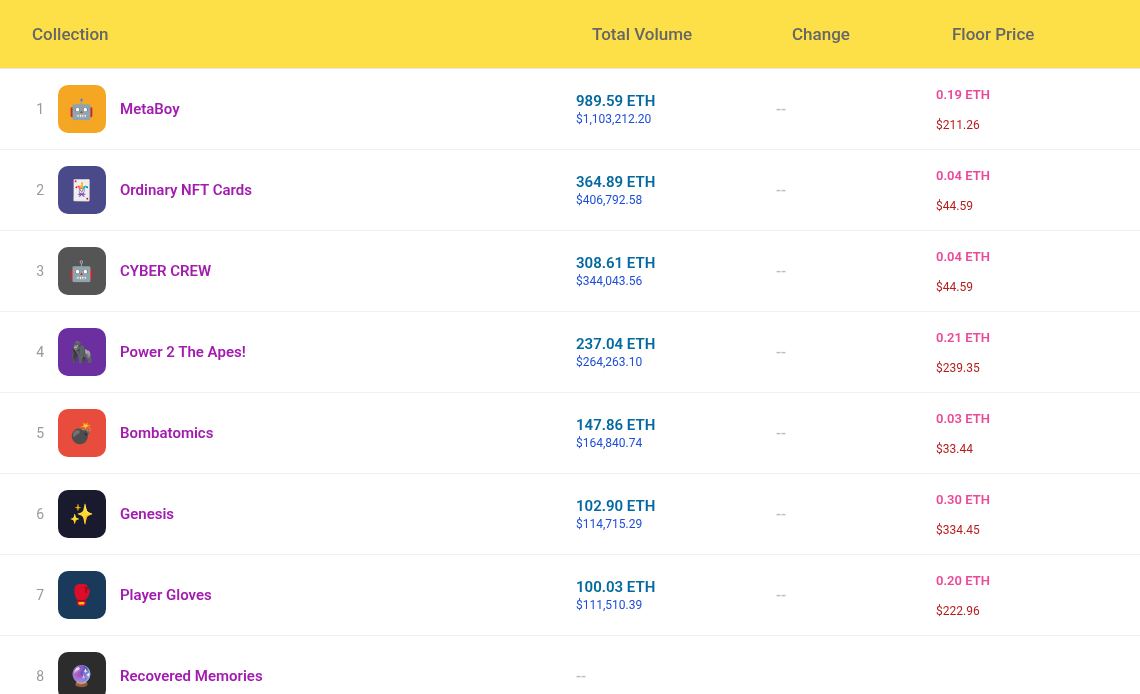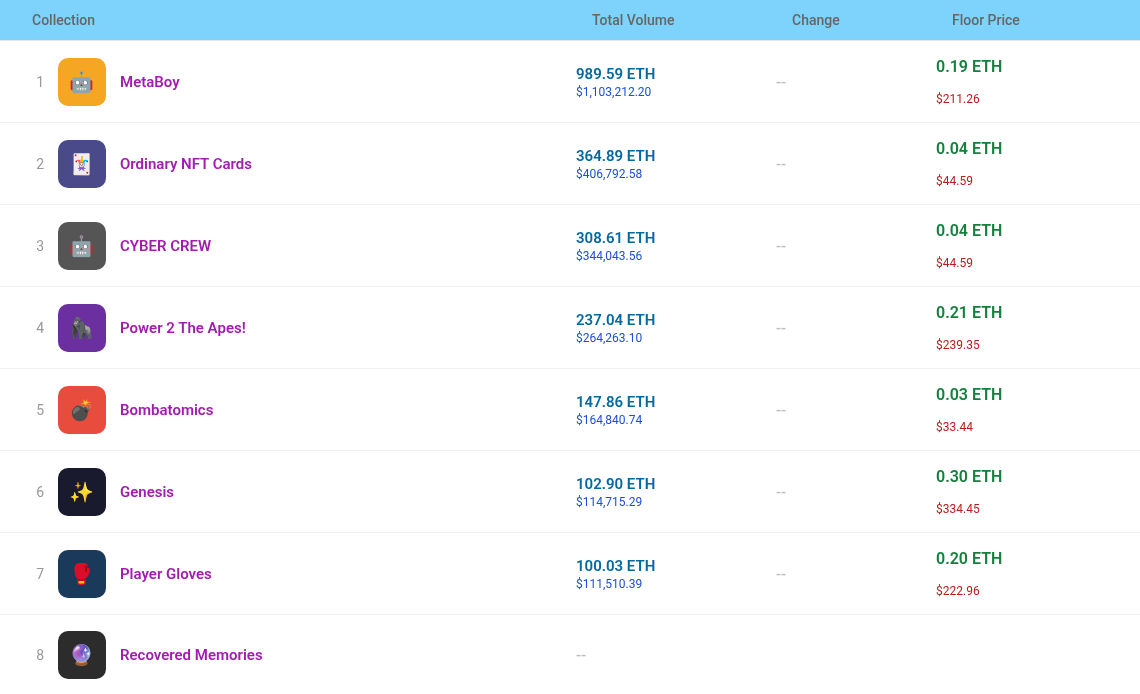--- a/index.html
+++ b/index.html
@@ -10,25 +10,25 @@
       font-size: 14px;
     }
     .table-container {
       width: 1140px;
       min-height: 694px;
       background: #fff;
     }
     .table-header {
       display: grid;
       grid-template-columns: 1fr 200px 160px 180px;
-      padding: 12px 24px;
-      background: #7dd3fc;
+      padding: 24px 24px;
+      background: #fde047;
       border-bottom: 1px solid #e8e8e8;
       color: #666;
-      font-size: 14px;
+      font-size: 17px;
       font-weight: 500;
     }
     .header-collection { padding-left: 8px; }
     .header-volume, .header-change, .header-floor { text-align: left; margin-left: 16px; }
     .table-row {
       display: grid;
       grid-template-columns: 1fr 200px 160px 180px;
       padding: 16px 24px;
       border-bottom: 1px solid #f0f0f0;
       align-items: center;
@@ -69,23 +69,23 @@
       font-size: 12px;
       color: #1d4ed8;
       margin-top: 2px;
     }
     .change-cell {
       color: #bbb;
       font-size: 15px;
       font-weight: 500;
     }
     .floor-eth {
-      font-size: 16px;
+      font-size: 13px;
       font-weight: 600;
-      color: #15803d;
+      color: #ec4899;
     }
     .floor-usd {
       font-size: 12px;
       color: #b91c1c;
       margin-top: 16px;
     }
 
     
     .avatar-1 { background: #f5a623; }
     .avatar-2 { background: #4a4a8a; }

